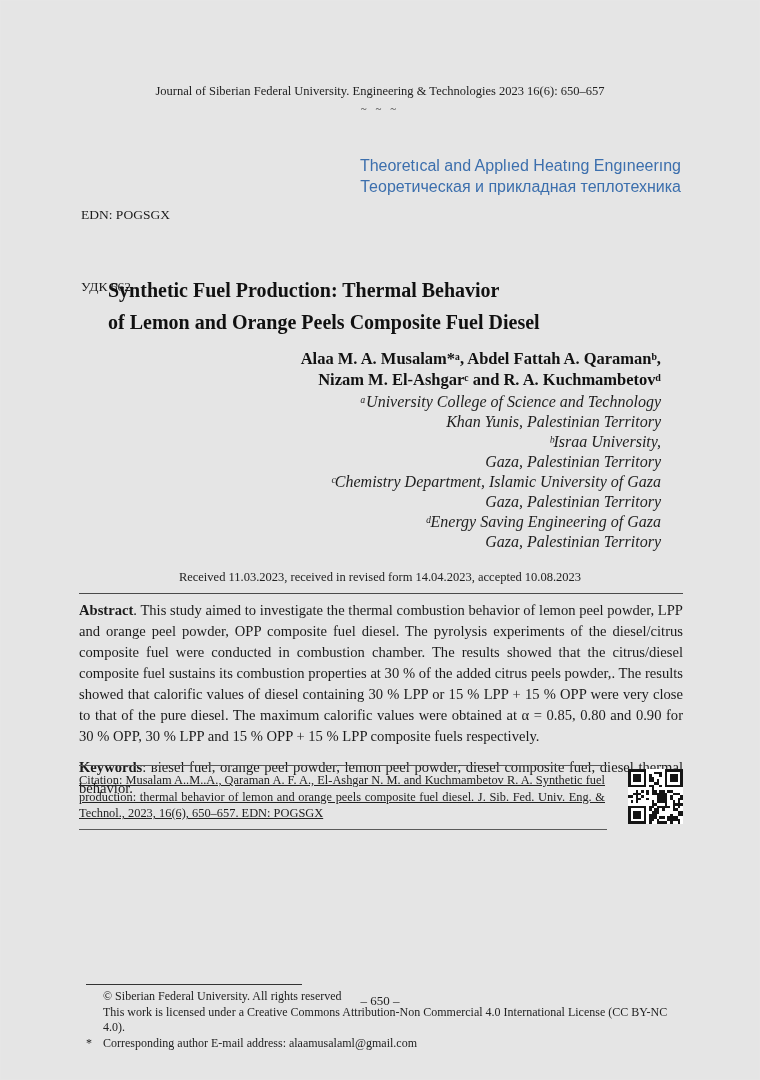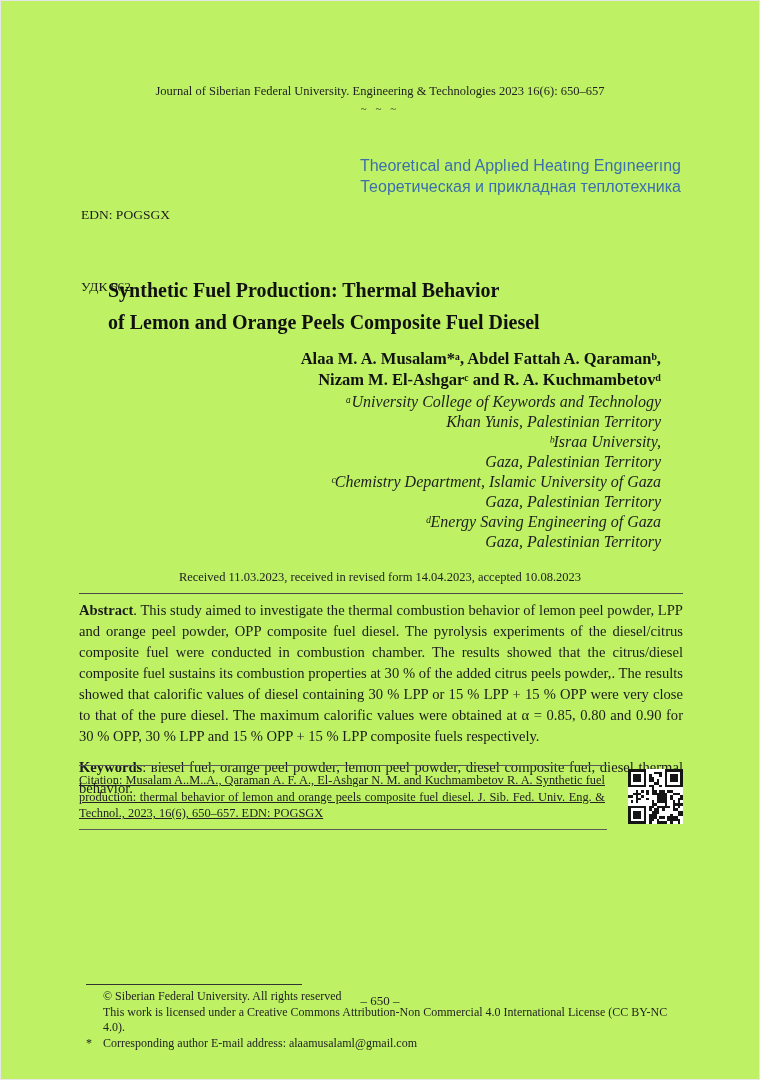--- a/index.html
+++ b/index.html
@@ -2,21 +2,21 @@
 <html><head>
 <meta charset="utf-8">
 <style>
   * { margin: 0; padding: 0; box-sizing: border-box; }
   html, body { background: #ffffff; }
   body { font-family: "Liberation Serif", "DejaVu Serif", serif; color: #1b1b1b; }
   .page {
     position: relative;
     width: 760px;
     height: 1080px;
-    background: #bef264;
+    background: #e5e5e5;
     border: 1px solid #e6e6e6;
     overflow: hidden;
   }
   .journal-header {
     position: absolute;
     top: 83px; left: 0; right: 0;
     text-align: center;
     font-size: 12.5px;
     color: #222;
   }
@@ -149,21 +149,21 @@
     <div>Synthetic Fuel Production: Thermal Behavior</div>
     <div>of Lemon and Orange Peels Composite Fuel Diesel</div>
   </div>
 
   <div class="authors-block">
     <div>Alaa M. A. Musalam*ᵃ, Abdel Fattah A. Qaramanᵇ,</div>
     <div>Nizam M. El-Ashgarᶜ and R. A. Kuchmambetovᵈ</div>
   </div>
 
   <div class="affiliations-block">
-    <div>ᵃUniversity College of Keywords and Technology</div>
+    <div>ᵃUniversity College of Science and Technology</div>
     <div>Khan Yunis, Palestinian Territory</div>
     <div>ᵇIsraa University,</div>
     <div>Gaza, Palestinian Territory</div>
     <div>ᶜChemistry Department, Islamic University of Gaza</div>
     <div>Gaza, Palestinian Territory</div>
     <div>ᵈEnergy Saving Engineering of Gaza</div>
     <div>Gaza, Palestinian Territory</div>
   </div>
 
   <div class="received-line">Received 11.03.2023, received in revised form 14.04.2023, accepted 10.08.2023</div>

